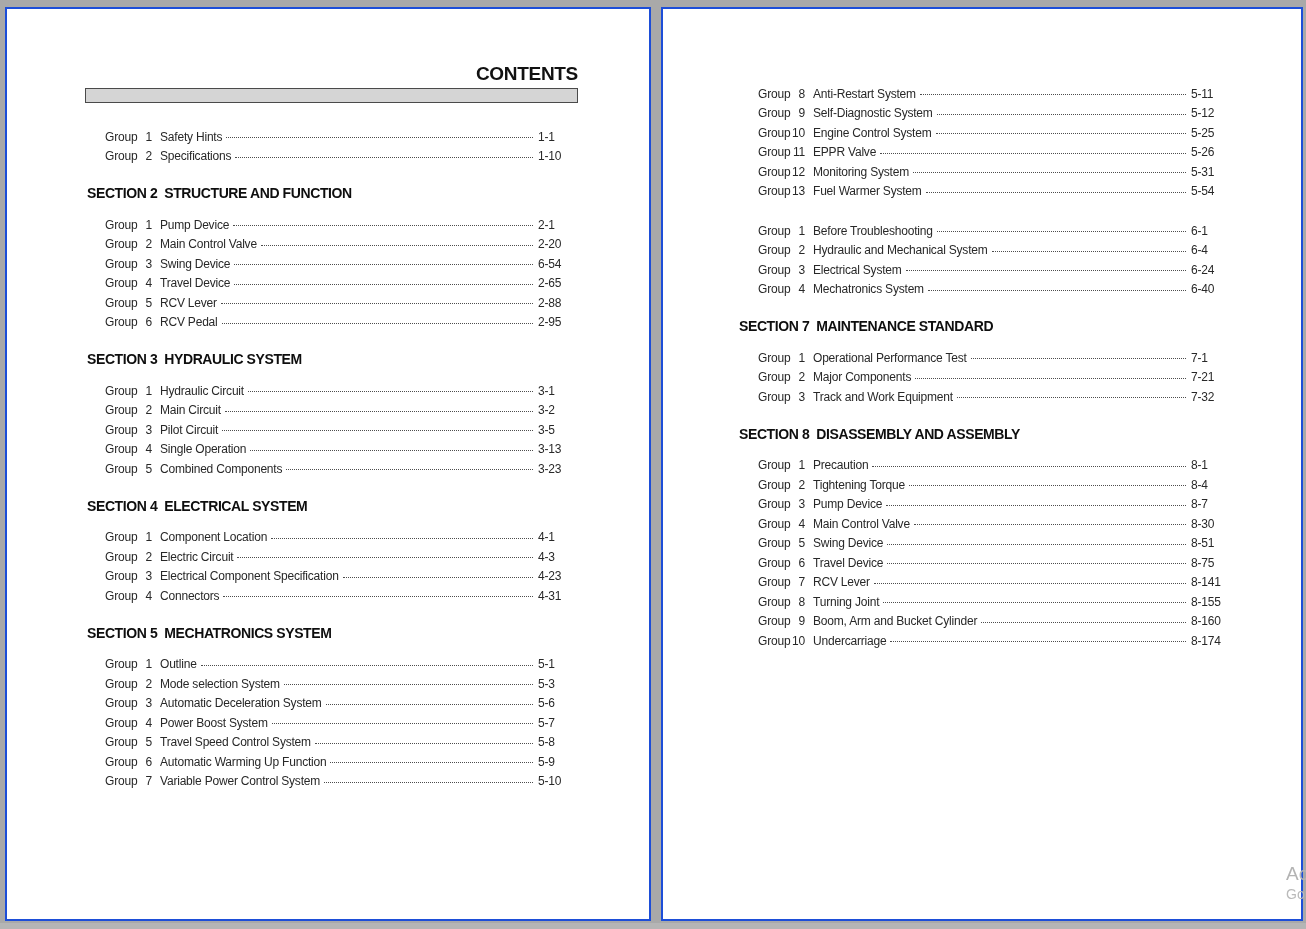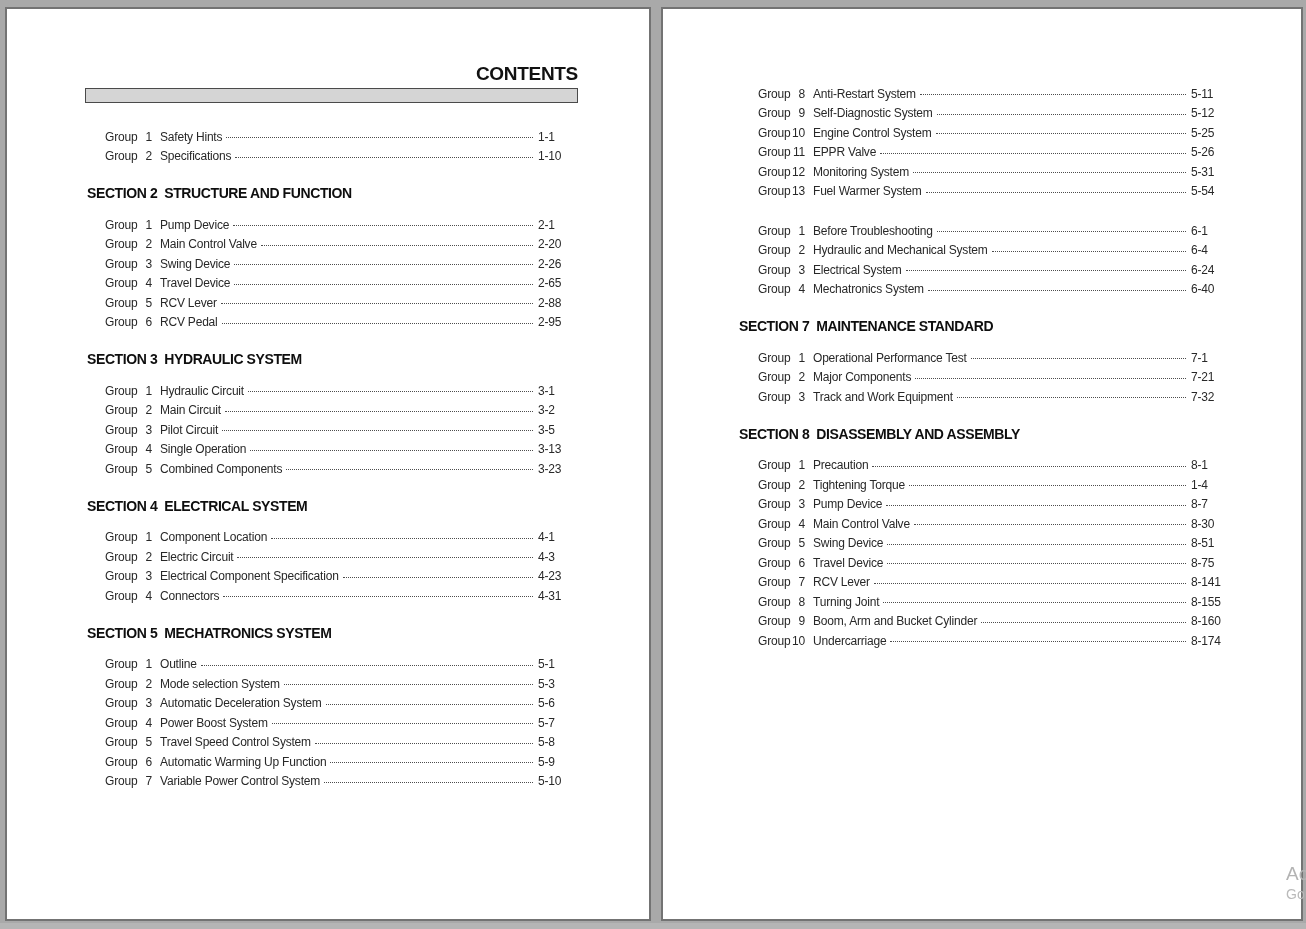--- a/index.html
+++ b/index.html
@@ -11,21 +11,21 @@
     font-family:"Liberation Sans","DejaVu Sans",sans-serif;
     color:#1c1c1c;
   }
   .bottom-strip{
     position:absolute;left:0;bottom:0;width:1306px;height:6px;
     background:#b5b5b5;
   }
   .page{
     position:absolute;top:7px;height:914px;
     background:#ffffff;
-    border:2px solid #737373;
+    border:2px solid #1d4ed8;
     box-sizing:border-box;
   }
   .page-left{left:5px;width:646px;padding:54px 71px 0 78px;}
   .page-right{left:661px;width:642px;padding:75px 70px 0 74px;}
 
   .contents-header{
     text-align:right;
     font-size:19px;font-weight:bold;
     letter-spacing:-0.3px;
     color:#111;
@@ -123,21 +123,21 @@
               <span class="g-num">2</span>
               <span class="g-title">Main Control Valve</span>
               <span class="dot-leader"></span>
               <span class="g-page">2-20</span>
             </div>
             <div class="toc-row">
               <span class="g-label">Group</span>
               <span class="g-num">3</span>
               <span class="g-title">Swing Device</span>
               <span class="dot-leader"></span>
-              <span class="g-page">2-26</span>
+              <span class="g-page">6-54</span>
             </div>
             <div class="toc-row">
               <span class="g-label">Group</span>
               <span class="g-num">4</span>
               <span class="g-title">Travel Device</span>
               <span class="dot-leader"></span>
               <span class="g-page">2-65</span>
             </div>
             <div class="toc-row">
               <span class="g-label">Group</span>
@@ -399,21 +399,21 @@
               <span class="g-num">1</span>
               <span class="g-title">Precaution</span>
               <span class="dot-leader"></span>
               <span class="g-page">8-1</span>
             </div>
             <div class="toc-row">
               <span class="g-label">Group</span>
               <span class="g-num">2</span>
               <span class="g-title">Tightening Torque</span>
               <span class="dot-leader"></span>
-              <span class="g-page">1-4</span>
+              <span class="g-page">8-4</span>
             </div>
             <div class="toc-row">
               <span class="g-label">Group</span>
               <span class="g-num">3</span>
               <span class="g-title">Pump Device</span>
               <span class="dot-leader"></span>
               <span class="g-page">8-7</span>
             </div>
             <div class="toc-row">
               <span class="g-label">Group</span>

